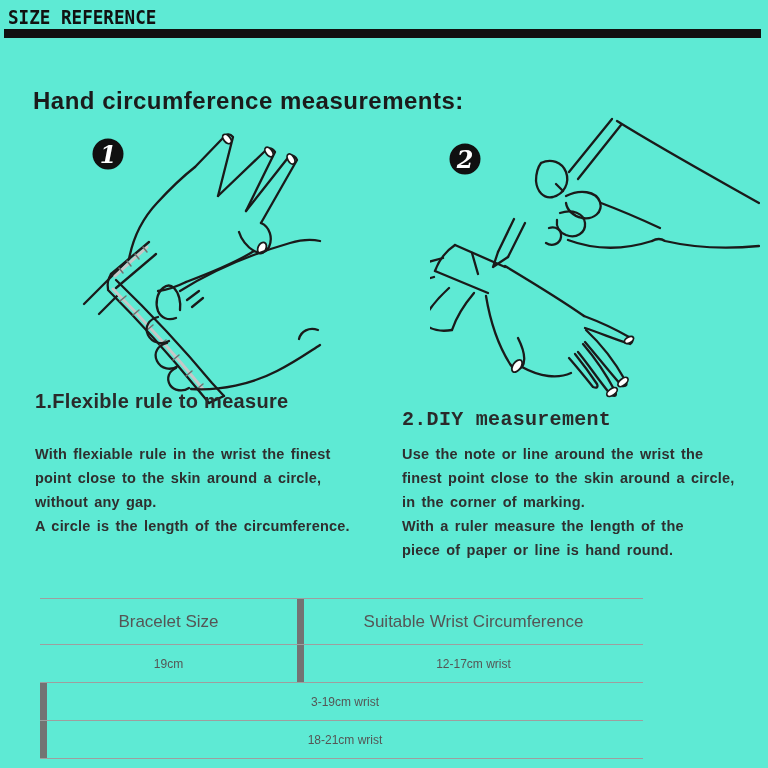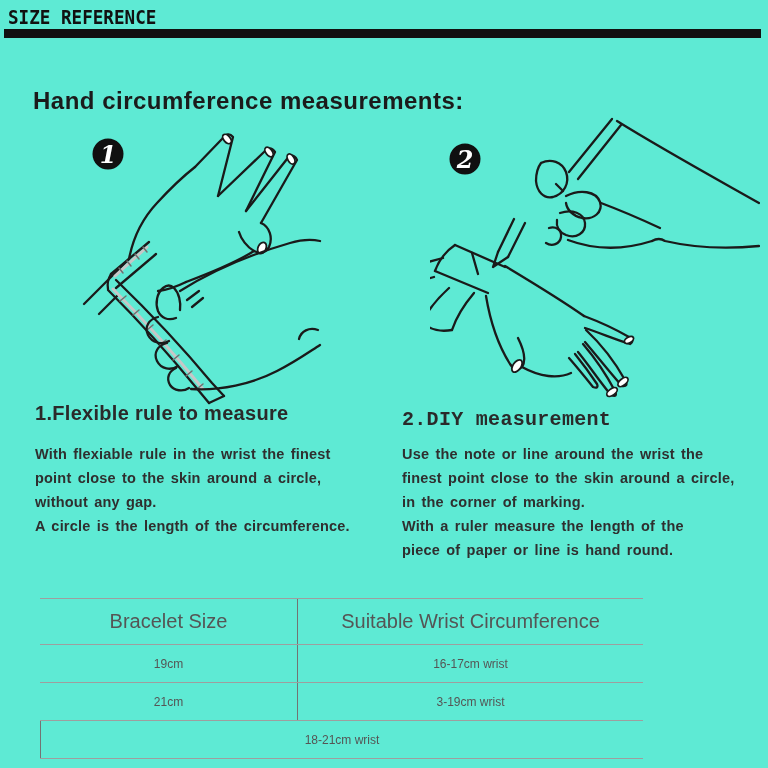--- a/index.html
+++ b/index.html
@@ -8,34 +8,34 @@
   .hdr{position:absolute;left:8px;top:5px;font-family:"DejaVu Sans Mono", monospace;
        font-weight:700;font-size:20px;letter-spacing:0px;color:#111;
        transform:scaleX(.88);transform-origin:left top;white-space:nowrap;}
   .bar{position:absolute;left:4px;top:29px;width:757px;height:9px;background:#111;}
   .title{position:absolute;left:33px;top:58px;font-size:24px;font-weight:700;
          letter-spacing:.5px;color:#1b1b1b;white-space:nowrap;margin-top:29px;}
   .fig-svg{position:absolute;}
   #fig1{left:70px;top:115px;}
   #fig2{left:430px;top:115px;}
   .cap{position:absolute;font-size:20px;font-weight:700;letter-spacing:.3px;color:#2a2a2a;white-space:nowrap;}
-  #cap1{left:35px;top:402px;}
+  #cap1{left:35px;top:390px;}
   #cap2{left:402px;top:408px;font-family:Liberation Mono, monospace;}
   .fig-body{position:absolute;font-size:14.5px;font-weight:700;line-height:24px;
             letter-spacing:.2px;word-spacing:2px;color:#2f2f2f;white-space:pre-line;}
   #body1{left:35px;top:442px;width:340px;}
   #body2{left:402px;top:442px;width:360px;}
   .size-table{position:absolute;left:40px;top:598px;width:603px;
               border-top:1px solid #9e9e9e;color:#555;}
   .trow{display:flex;border-bottom:1px solid #9e9e9e;}
-  .trow.head{height:45px;font-size:20px;}
+  .trow.head{height:45px;font-size:17px;}
   .trow.data{height:37px;font-size:12px;}
   .cell{display:flex;align-items:center;justify-content:center;}
   .c1{width:257px;}
-  .c2{flex:1;border-left:1px solid #737373;}
+  .c2{flex:1;border-left:7px solid #737373;}
   .ink{stroke:#1a1a1a;stroke-width:2.3;fill:none;stroke-linecap:round;stroke-linejoin:round;}
   .tick{stroke:#6f6f6f;stroke-width:1.5;fill:none;stroke-linecap:round;}
   .shade{stroke:#c7c7c7;stroke-width:3;fill:none;stroke-linecap:round;}
   .nail{fill:#ffffff;stroke:#1a1a1a;stroke-width:1.8;}
   .badge-circle{fill:#101010;}
   .badge-num{fill:#ffffff;font-family:"DejaVu Serif", serif;font-style:italic;
              font-weight:700;font-size:24px;text-anchor:middle;}
 </style>
 </head>
 <body>
@@ -171,24 +171,23 @@
 With a ruler measure the length of the
 piece of paper or line is hand round.</div>
 
   <div class="size-table">
     <div class="trow head">
       <div class="cell c1">Bracelet Size</div>
       <div class="cell c2">Suitable Wrist Circumference</div>
     </div>
     <div class="trow data">
       <div class="cell c1">19cm</div>
-      <div class="cell c2">16-17cm wrist</div>
+      <div class="cell c2">12-17cm wrist</div>
     </div>
     <div class="trow data">
-      <div class="cell c1">21cm</div>
       <div class="cell c2">3-19cm wrist</div>
     </div>
     <div class="trow data">
       <div class="cell c2">18-21cm wrist</div>
     </div>
   </div>
 
 </div>
 
 </body></html>

